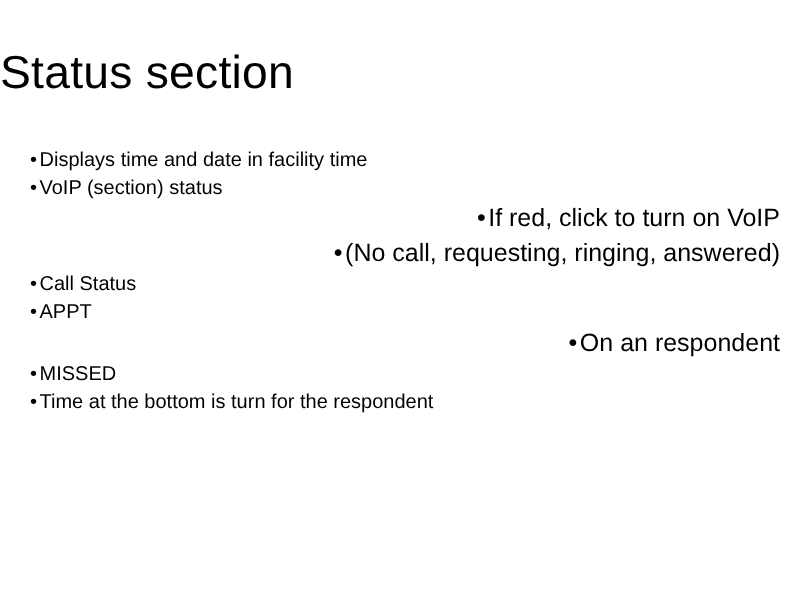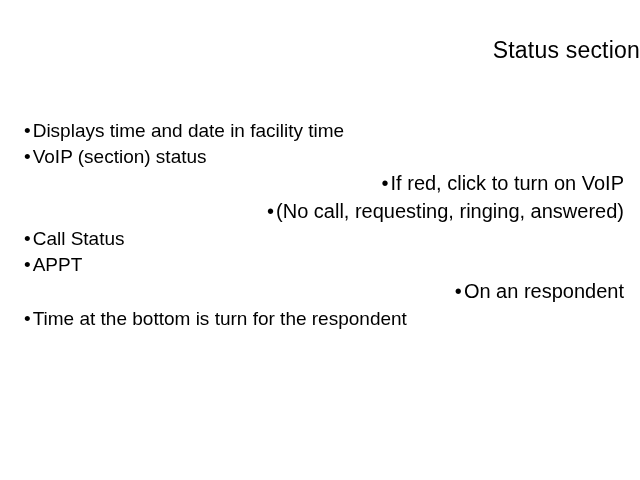--- a/index.html
+++ b/index.html
@@ -18,39 +18,39 @@
     position: relative;
     width: 640px;
     height: 480px;
     box-sizing: border-box;
   }
   .slide-title {
     position: absolute;
     top: 38px;
     left: 0;
     width: 640px;
-    text-align: right;
-    font-size: 23px;
+    text-align: left;
+    font-size: 37px;
     font-weight: normal;
     letter-spacing: 0.2px;
     line-height: 1.1;
   }
   .body-block {
     position: absolute;
     top: 118px;
     left: 24px;
     width: 600px;
   }
   .bullet {
     display: block;
     white-space: nowrap;
     line-height: 1.38;
   }
   .level-1 {
-    font-size: 19px;
+    font-size: 16px;
     margin-left: 0px;
   }
   .level-2 {
     font-size: 20px;
     margin-left: 20px;
     text-align: right;
   }
   .dot {
     display: inline-block;
     margin-right: 2px;
@@ -64,16 +64,17 @@
   <div class="slide-title">Status section</div>
 
   <div class="body-block">
       <div class="bullet level-1"><span class="dot">•</span><span>Displays time and date in facility time</span></div>
       <div class="bullet level-1"><span class="dot">•</span><span>VoIP (section) status</span></div>
       <div class="bullet level-2"><span class="dot">•</span><span>If red, click to turn on VoIP</span></div>
       <div class="bullet level-2"><span class="dot">•</span><span>(No call, requesting, ringing, answered)</span></div>
       <div class="bullet level-1"><span class="dot">•</span><span>Call Status</span></div>
       <div class="bullet level-1"><span class="dot">•</span><span>APPT</span></div>
       <div class="bullet level-2"><span class="dot">•</span><span>On an respondent</span></div>
+      <div class="bullet level-1"><span class="dot">•</span><span>MISSED</span></div>
       <div class="bullet level-1"><span class="dot">•</span><span>Time at the bottom is turn for the respondent</span></div>
     </div>
 
 </div>
 
 </body></html>

